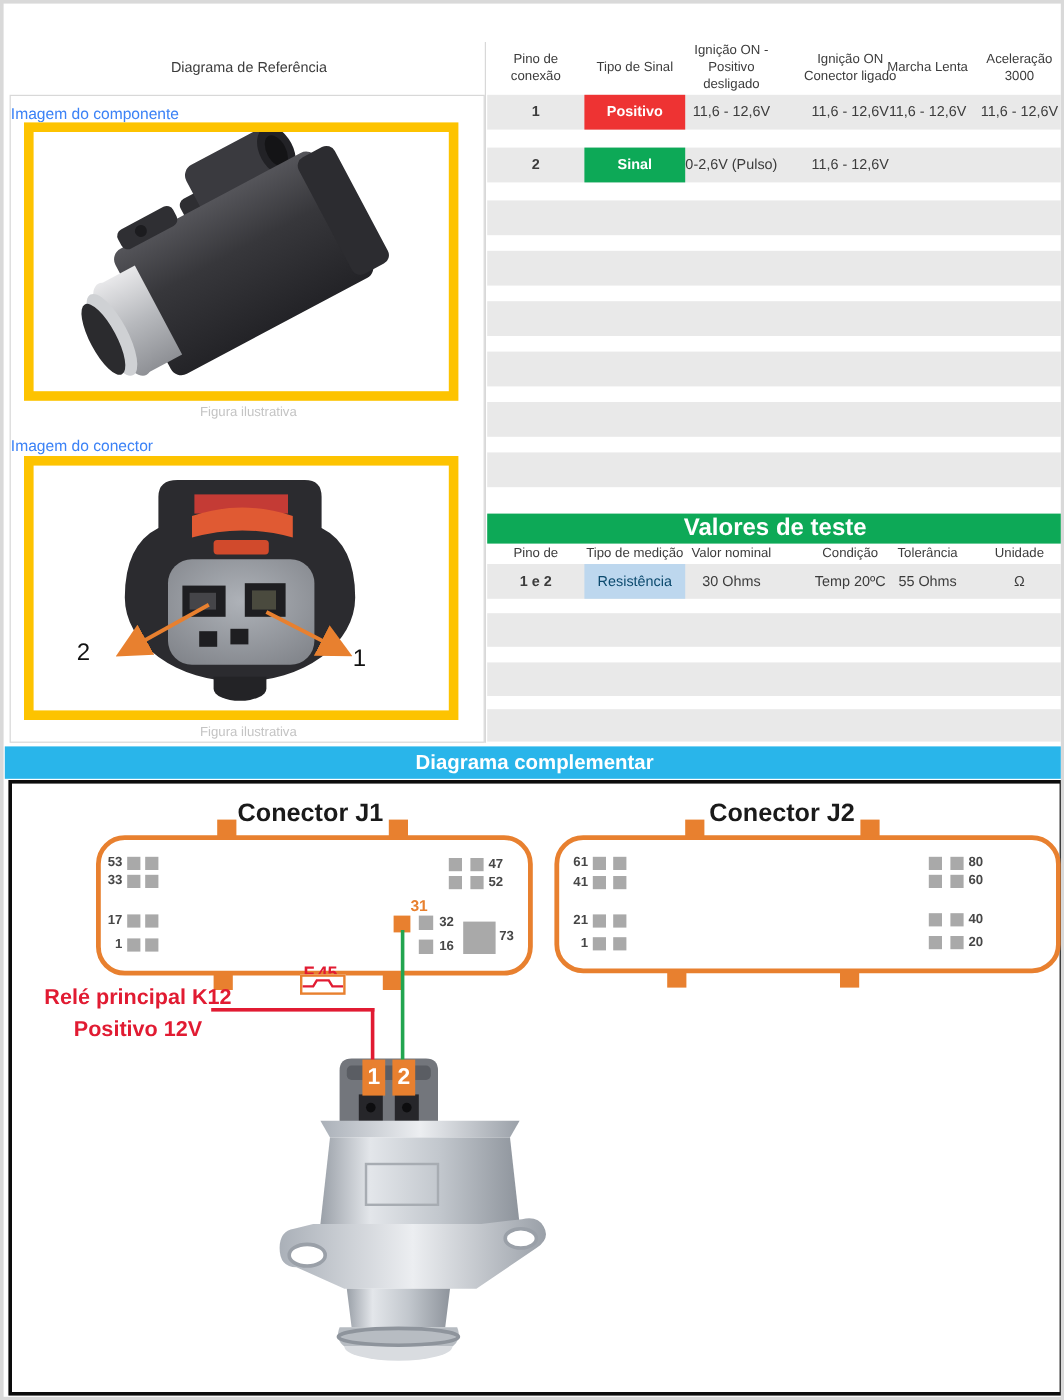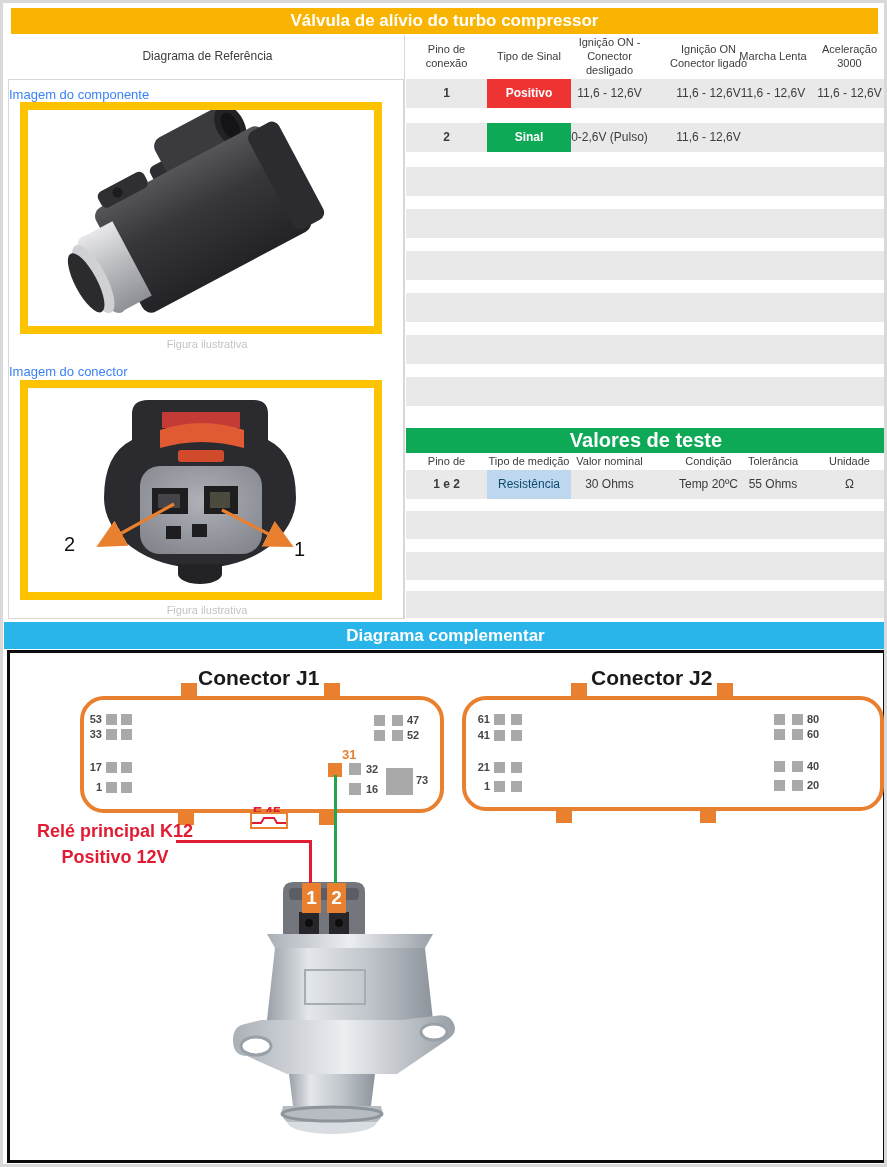--- a/index.html
+++ b/index.html
@@ -67,21 +67,20 @@
   .fusebox { position:absolute; left:240px; top:159px; width:38px; height:17px; background:#fff;
              border:2px solid #E8802F; z-index:4; }
   .comp-pin { position:absolute; width:19px; height:30px; background:#E8802F; color:#fff; z-index:5;
               font-weight:bold; font-size:19px; text-align:center; line-height:30px; }
 </style>
 </head>
 <body>
 
 <div class="page">
 
-  <div class="abs titlebar">Válvula de alívio do turbo compressor</div>
 
   <div class="abs leftcard">
 
     <div class="abs imglabel" style="top:7px;">Imagem do componente</div>
 
     <div class="abs ybox" style="top:22px; height:232px;">
       
       <svg width="344" height="214" viewBox="0 0 344 214">
         <defs>
           <linearGradient id="dk" x1="0" y1="0" x2="0" y2="1">
@@ -152,21 +151,21 @@
 
   <div class="abs" style="left:8px; top:46px; width:393px; text-align:center; font-size:12px; color:#3c3c3c;">Diagrama de Referência</div>
 
   <div class="abs vdivider"></div>
 
   <div class="abs rt">
 
     <div class="thead" style="position:absolute; left:0; width:480px;">
       <div class="cell c1">Pino de conexão</div>
       <div class="cell c2">Tipo de Sinal</div>
-      <div class="cell c3">Ignição ON - Conector desligado</div>
+      <div class="cell c3">Ignição ON - Positivo desligado</div>
       <div class="cell c4">Ignição ON Conector ligado</div>
       <div class="cell c5">Marcha Lenta</div>
       <div class="cell c6">Aceleração 3000</div>
     </div>
 
     <div class="trow" style="top:76px;">
       <div class="cell c1 pin-num">1</div>
       <div class="badge red">Positivo</div>
       <div class="cell c3">11,6 - 12,6V</div>
       <div class="cell c4">11,6 - 12,6V</div>

